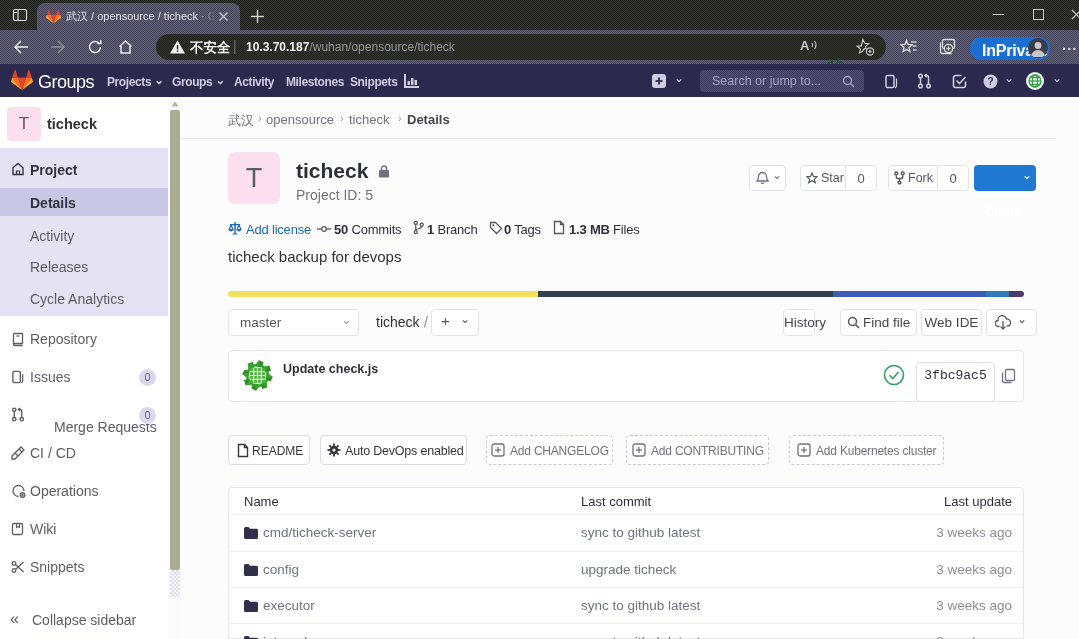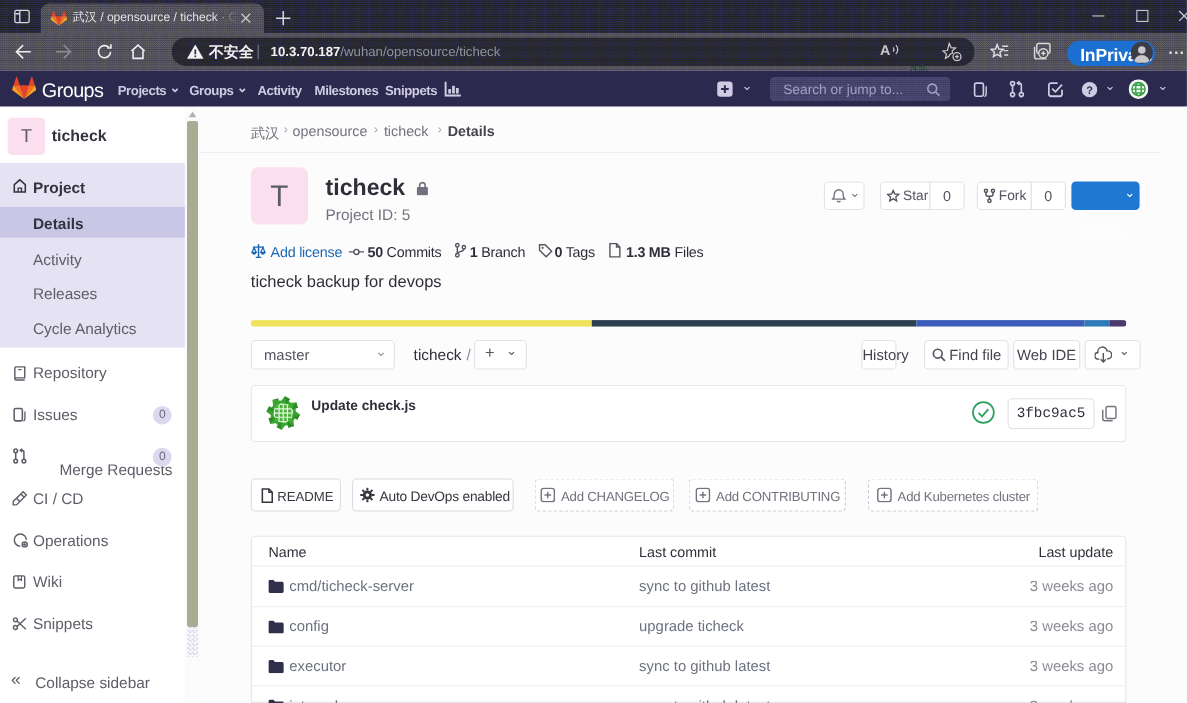--- a/index.html
+++ b/index.html
@@ -481,21 +481,21 @@
       <line x1="12.7" y1="9" x2="12.7" y2="24"></line>
         <line x1="16.5" y1="9" x2="16.5" y2="24"></line>
         <line x1="20.3" y1="9" x2="20.3" y2="24"></line>
     </g>
   </svg>
   <div class="abs" style="left:283px;top:362px;font-size:12.5px;font-weight:bold;color:#2f2f3a;">Update check.js</div>
   <svg class="abs" style="left:883px;top:364px" width="22" height="22" viewBox="0 0 22 22" fill="none">
     <circle cx="11" cy="11" r="9.5" stroke="#2da160" stroke-width="1.6"></circle>
     <polyline points="6.5,11.3 9.8,14.5 15.5,8" stroke="#2da160" stroke-width="1.6"></polyline>
   </svg>
-  <div class="abs" style="left:916px;top:362px;width:79px;height:28px;border:1px solid #e0e0e8;border-radius:4px;background:#fff;box-sizing:border-box;text-align:center;line-height:26px;font-family:'Liberation Mono',monospace;font-size:13px;color:#2f2f3a;">3fbc9ac5</div>
+  <div class="abs" style="left:916px;top:362px;width:79px;height:40px;border:1px solid #e0e0e8;border-radius:4px;background:#fff;box-sizing:border-box;text-align:center;line-height:26px;font-family:'Liberation Mono',monospace;font-size:13px;color:#2f2f3a;">3fbc9ac5</div>
   <svg class="abs" style="left:1001px;top:368px" width="15" height="16" viewBox="0 0 15 16" fill="none" stroke="#72727e" stroke-width="1.3">
     <rect x="4.5" y="1.5" width="9" height="11" rx="1.5"></rect>
       <path d="M1.5 4.5v8a2 2 0 0 0 2 2h7"></path>
   </svg>
 
   <div class="abs btn2" style="left:228px;top:435px;width:82px;"></div>
   <svg class="abs" style="left:237px;top:443px" width="12" height="15" viewBox="0 0 12 15" fill="none" stroke="#36363f" stroke-width="1.4">
     <path d="M1.5 1.5h6l3 3v9h-9z"></path>
       <path d="M7.5 1.5v3h3"></path>
   </svg>

